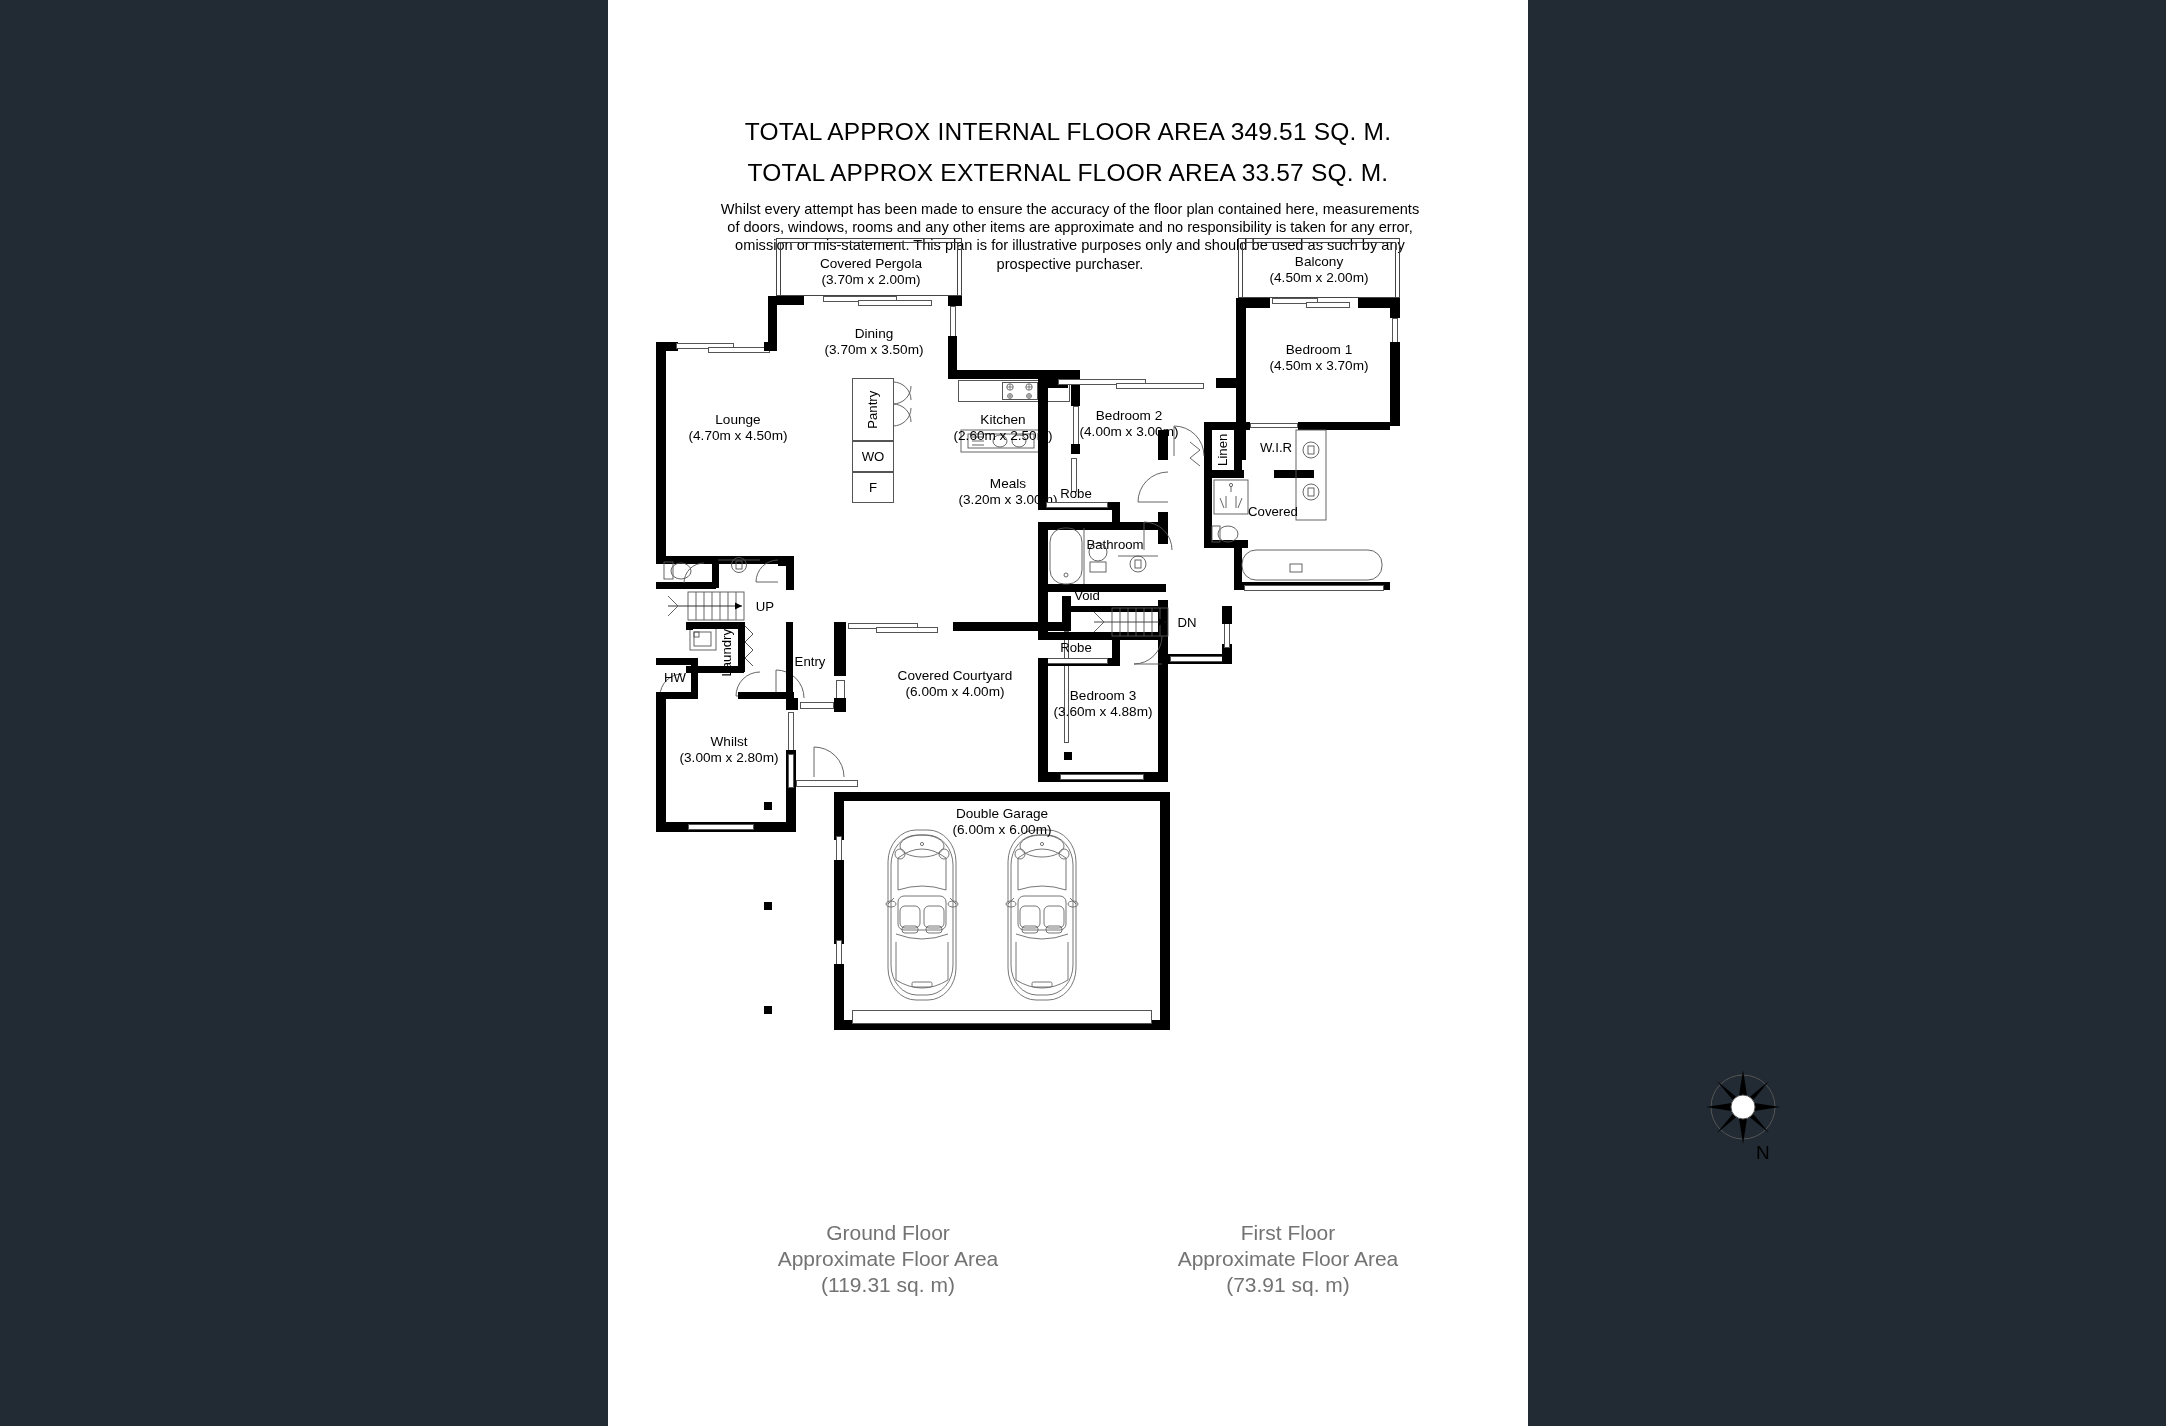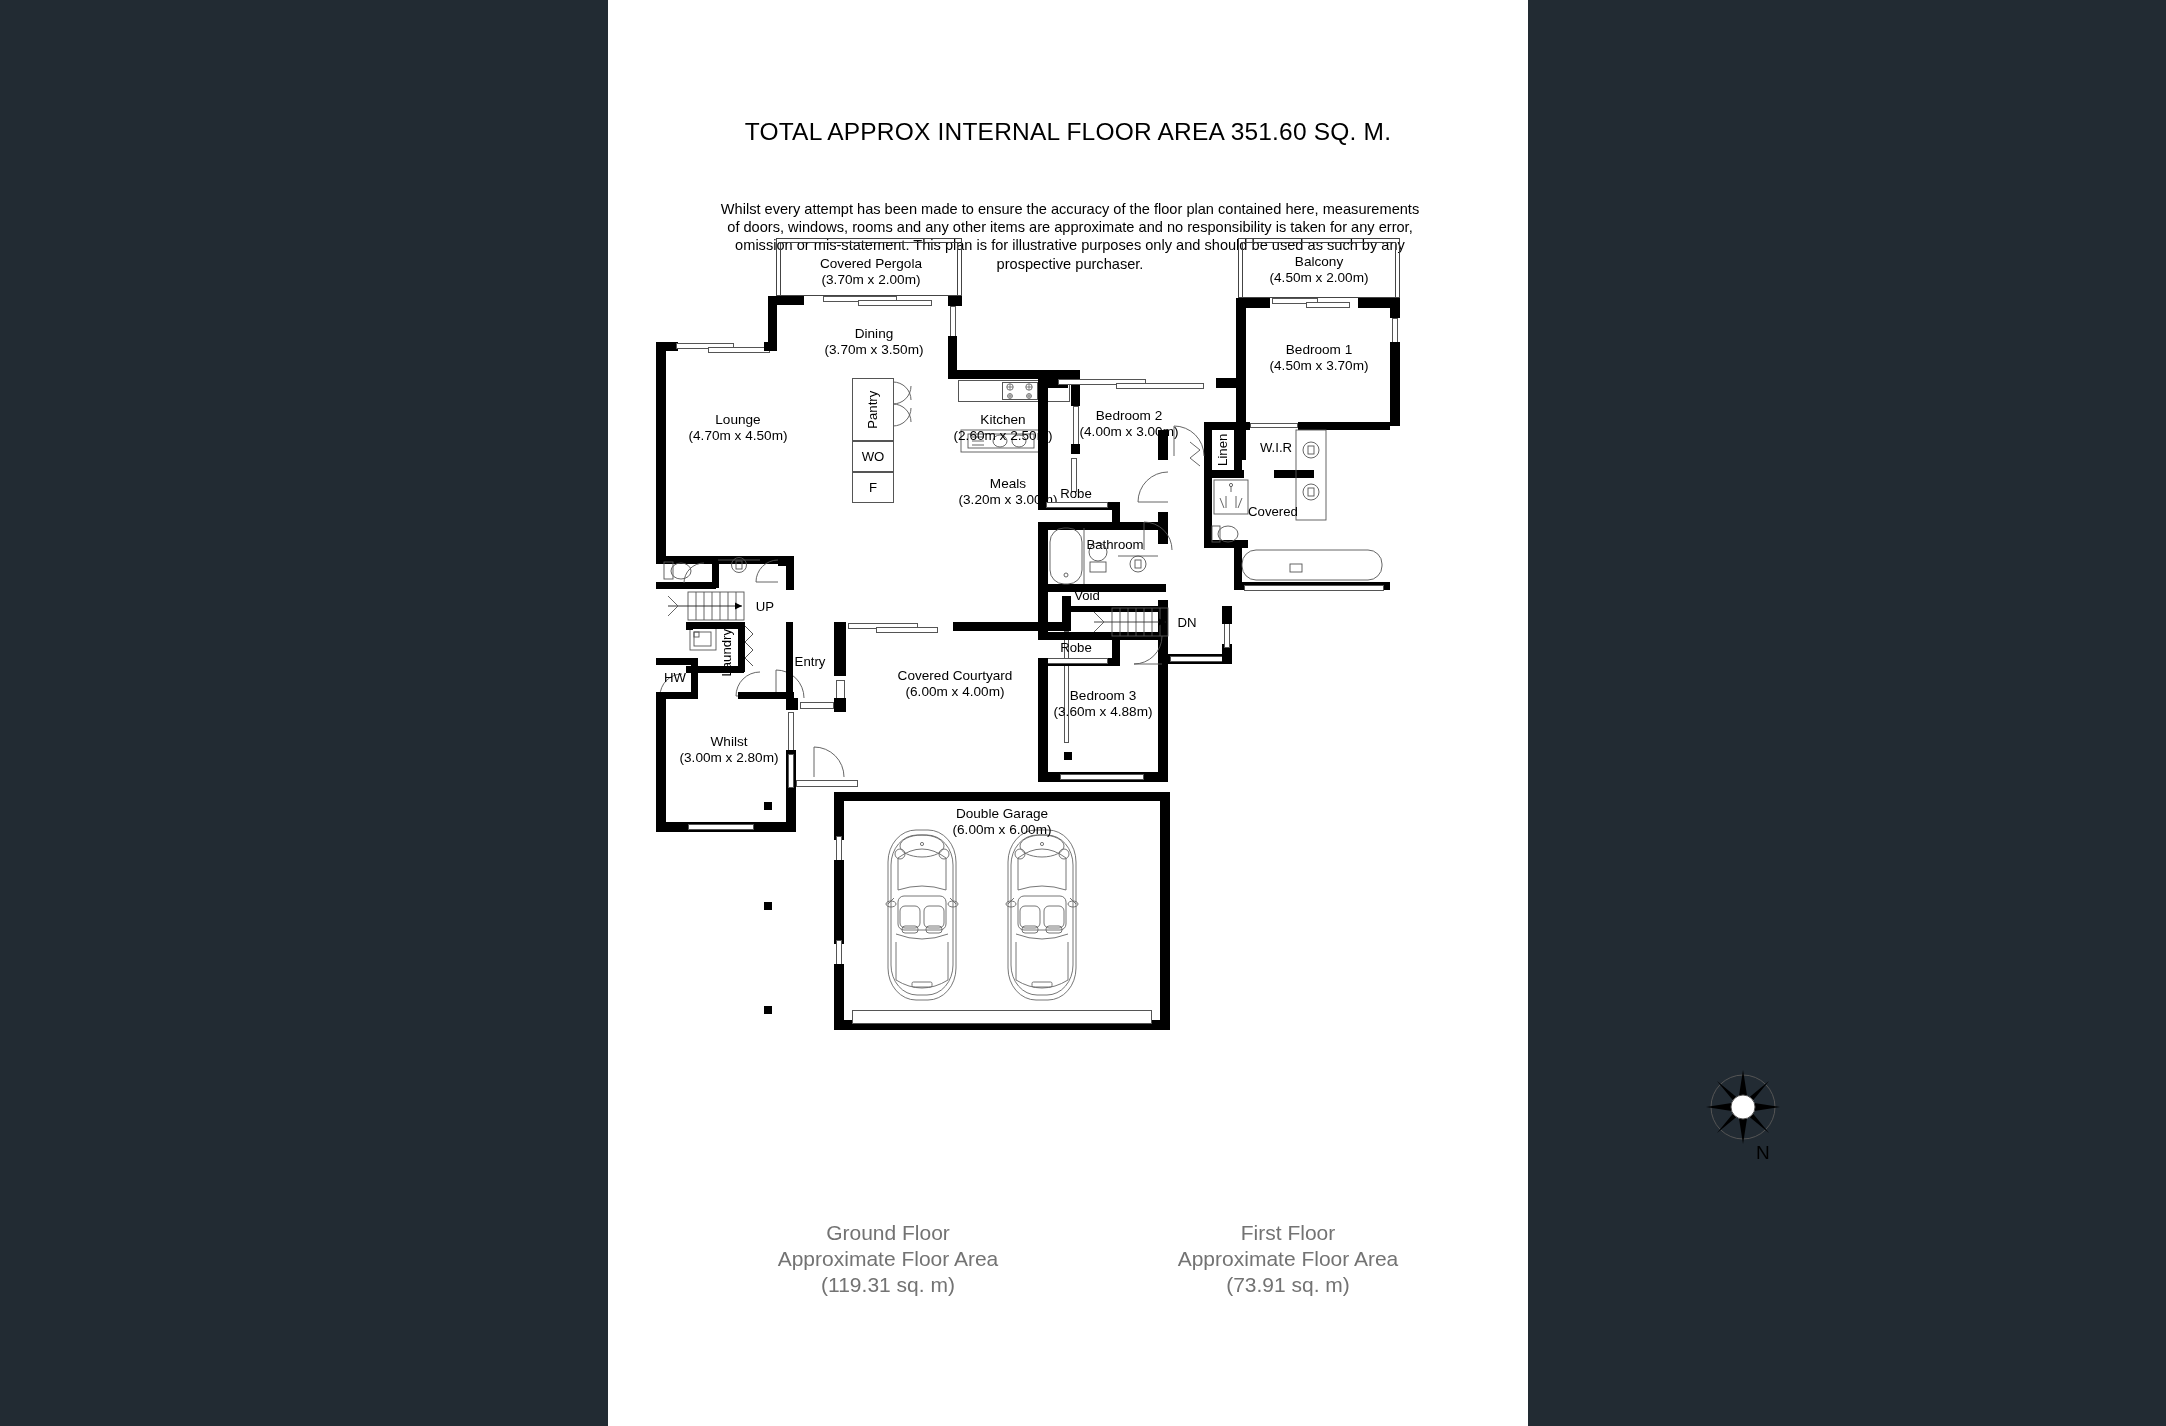--- a/index.html
+++ b/index.html
@@ -56,21 +56,22 @@
   #compass-n {
     position: absolute; left: 1148px; top: 1142px;
     font-size: 19px; color: #000;
   }
 </style>
 </head>
 <body>
 
 <div id="page">
 
-  <div id="hdr1" class="hdr-line">TOTAL APPROX INTERNAL FLOOR AREA 351.60 SQ. M.</div>
+  <div id="hdr1" class="hdr-line">TOTAL APPROX INTERNAL FLOOR AREA 349.51 SQ. M.</div>
+  <div id="hdr2" class="hdr-line">TOTAL APPROX EXTERNAL FLOOR AREA 33.57 SQ. M.</div>
   <div id="disclaimer">Whilst every attempt has been made to ensure the accuracy of the floor plan contained here, measurements of doors, windows, rooms and any other items are approximate and no responsibility is taken for any error, omission or mis-statement. This plan is for illustrative purposes only and should be used as such by any prospective purchaser.</div>
 
   <div class="plan" id="ground-plan" style="left:0px; top:230px; width:560px; height:640px;">
 
     <div class="thin" style="left:168px; top:8px; width:186px; height:58px;"></div>
     <div class="thin" style="left:172px; top:12px; width:178px; height:54px;"></div>
 
     <div class="w" style="left:160px; top:66px; width:36px; height:9px;"></div>
     <div class="w" style="left:160px; top:66px; width:9px; height:52px;"></div>
     <div class="w" style="left:340px; top:66px; width:14px; height:10px;"></div>

